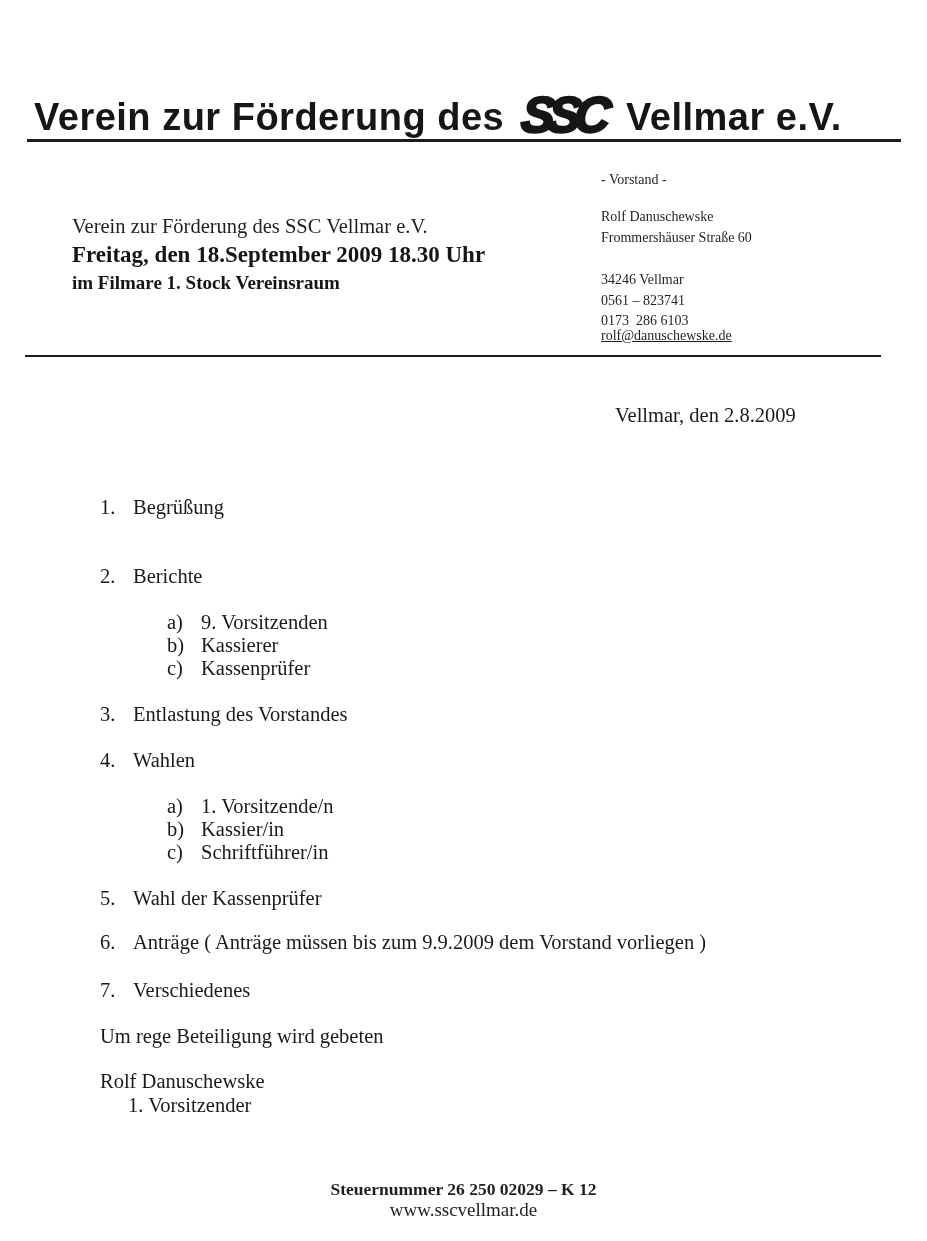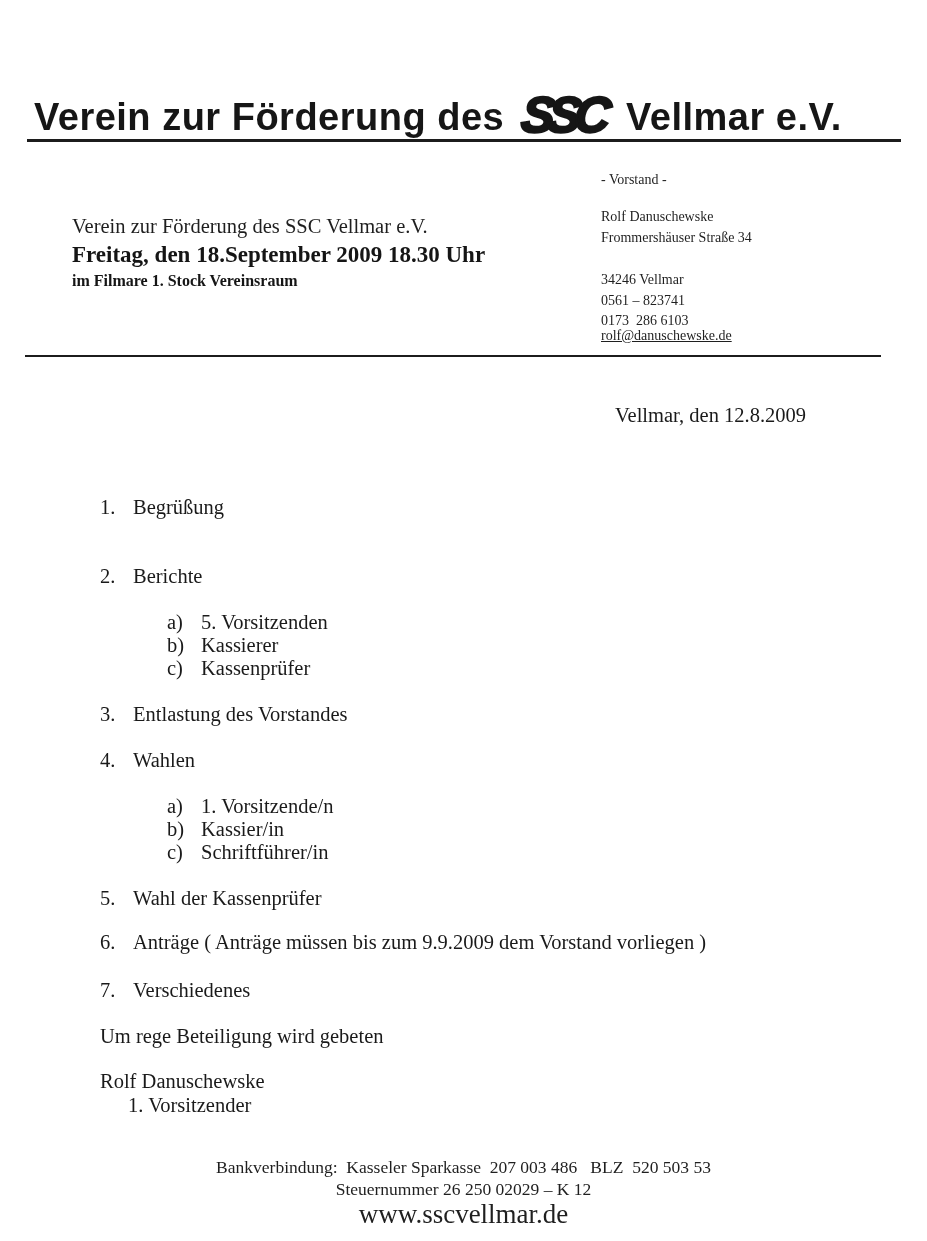--- a/index.html
+++ b/index.html
@@ -50,21 +50,21 @@
     background: #1c1c1c;
   }
   .rule-1 { left: 27px;  top: 139px; width: 874px; height: 3px; }
   .rule-2 { left: 25px;  top: 355px; width: 856px; height: 2px; }
 
   
   .inv-line  { left: 72px; font-size: 20.5px; color: #1f1f1f; }
   .inv-1 { top: 187px; }
   .inv-2 { top: 215px; }
   .inv-3 { top: 242px; font-size: 23px; font-weight: 700; color: #151515; }
-  .inv-4 { top: 272px; font-size: 16px; font-weight: 700; color: #151515; }
+  .inv-4 { top: 272px; font-size: 19px; font-weight: 700; color: #151515; }
 
   
   .vor-line { left: 601px; font-size: 14px; color: #1f1f1f; }
   .vor-head   { top: 172px; }
   .vor-name   { top: 209px; }
   .vor-street { top: 230px; }
   .vor-city   { top: 272px; }
   .vor-phone  { top: 293px; }
   .vor-mobile { top: 313px; }
   .vor-email  { top: 328px; text-decoration: underline; }
@@ -97,59 +97,59 @@
 
   
   .footer-line {
     position: absolute;
     left: 0; right: 0;
     text-align: center;
     white-space: pre-wrap;
     color: #1f1f1f;
   }
   .footer-bank { top: 1157px; font-size: 17.5px; }
-  .footer-tax  { top: 1179px; font-size: 17.5px; }
-  .footer-web  { top: 1199px; font-size: 27px; }
+  .footer-tax  { top: 1179px; font-size: 17.5px; font-weight: bold; }
+  .footer-web  { top: 1199px; font-size: 19px; }
 </style>
 </head>
 <body>
 
 <div class="page">
 
   <div class="header-row">
     <span class="gap-l">Verein zur Förderung des</span>
     <span class="ssc-logo">SSC</span>
     <span>Vellmar e.V.</span>
   </div>
   <div class="rule rule-1"></div>
 
   <div class="abs inv-line inv-2">Verein zur Förderung des SSC Vellmar e.V.</div>
   <div class="abs inv-line inv-3">Freitag, den 18.September 2009 18.30 Uhr</div>
   <div class="abs inv-line inv-4">im Filmare 1. Stock Vereinsraum</div>
 
   <div class="abs vor-line vor-head">- Vorstand -</div>
   <div class="abs vor-line vor-name">Rolf Danuschewske</div>
-  <div class="abs vor-line vor-street">Frommershäuser Straße 34</div>
+  <div class="abs vor-line vor-street">Frommershäuser Straße 60</div>
   <div class="abs vor-line vor-city">34246 Vellmar</div>
   <div class="abs vor-line vor-phone">0561 – 823741</div>
   <div class="abs vor-line vor-mobile">0173  286 6103</div>
   <div class="abs vor-line vor-email">rolf@danuschewske.de</div>
 
   <div class="rule rule-2"></div>
 
-  <div class="abs dateline">Vellmar, den 12.8.2009</div>
+  <div class="abs dateline">Vellmar, den 2.8.2009</div>
 
   <span class="agenda-num r1">1.</span>
   <span class="agenda-txt r1">Begrüßung</span>
 
   <span class="agenda-num r2">2.</span>
   <span class="agenda-txt r2">Berichte</span>
 
   <span class="sub-letter r2a">a)</span>
-  <span class="sub-txt    r2a">5. Vorsitzenden</span>
+  <span class="sub-txt    r2a">9. Vorsitzenden</span>
   <span class="sub-letter r2b">b)</span>
   <span class="sub-txt    r2b">Kassierer</span>
   <span class="sub-letter r2c">c)</span>
   <span class="sub-txt    r2c">Kassenprüfer</span>
 
   <span class="agenda-num r3">3.</span>
   <span class="agenda-txt r3">Entlastung des Vorstandes</span>
 
   <span class="agenda-num r4">4.</span>
   <span class="agenda-txt r4">Wahlen</span>
@@ -167,17 +167,16 @@
   <span class="agenda-num r6">6.</span>
   <span class="agenda-txt r6">Anträge ( Anträge müssen bis zum 9.9.2009 dem Vorstand vorliegen )</span>
 
   <span class="agenda-num r7">7.</span>
   <span class="agenda-txt r7">Verschiedenes</span>
 
   <div class="abs appeal">Um rege Beteiligung wird gebeten</div>
   <div class="abs signer-name">Rolf Danuschewske</div>
   <div class="abs signer-role">1. Vorsitzender</div>
 
-  <div class="footer-line footer-bank">Bankverbindung:  Kasseler Sparkasse  207 003 486   BLZ  520 503 53</div>
   <div class="footer-line footer-tax">Steuernummer 26 250 02029 – K 12</div>
   <div class="footer-line footer-web">www.sscvellmar.de</div>
 
 </div>
 
 </body></html>

